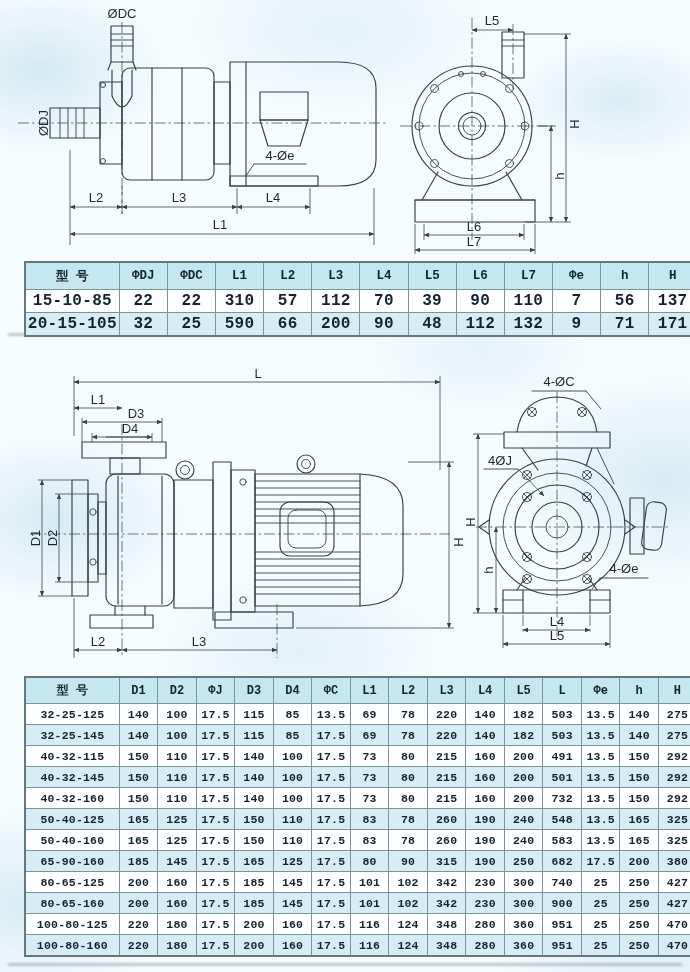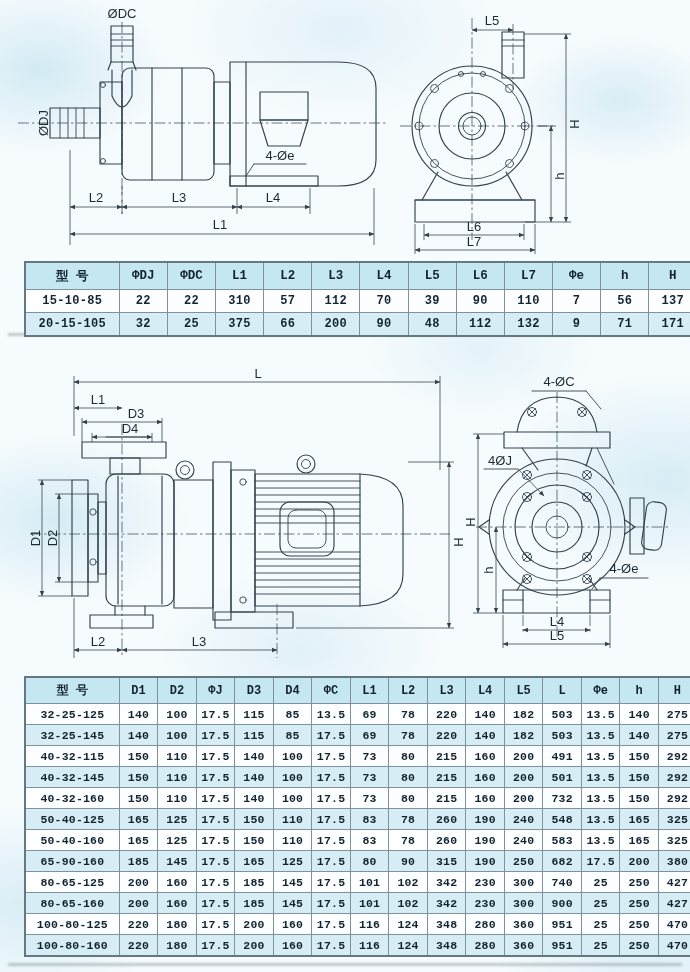--- a/index.html
+++ b/index.html
@@ -38,21 +38,21 @@
   }
   table.dimtable th,table.dimtable td{
     border:1px solid #7e929b;text-align:center;vertical-align:middle;
     padding:0 1px;overflow:hidden;white-space:nowrap;
   }
   table.dimtable th{background:#c5e7f1;}
   table.dimtable tbody tr:nth-child(even) td{background:#d6edf6;}
   table.dimtable tbody tr:nth-child(odd) td{background:#fcfeff;}
   table.dimtable th:first-child{width:13.5%;}
   #table1 th{height:26px;font-size:12.5px;}
-  #table1 td{height:22px;font-size:12px;letter-spacing:.3px;}
+  #table1 td{height:22px;font-size:16px;letter-spacing:.3px;}
   #table2 th{height:25px;font-size:12px;}
   #table2 td{height:20px;font-size:11.5px;letter-spacing:.2px;}
   .tblshadow{position:absolute;left:8px;width:674px;height:3px;background:rgba(90,105,112,.35);filter:blur(1px);z-index:1;}
 </style>
 </head>
 <body>
 
 <div class="mottle"></div>
 
 <svg class="layer" style="left:8px;top:0px;" width="386" height="252" viewBox="0 0 386 252">
@@ -201,21 +201,21 @@
           <td>90</td>
           <td>110</td>
           <td>7</td>
           <td>56</td>
           <td>137</td>
         </tr>
         <tr>
           <td>20-15-105</td>
           <td>32</td>
           <td>25</td>
-          <td>375</td>
+          <td>590</td>
           <td>66</td>
           <td>200</td>
           <td>90</td>
           <td>48</td>
           <td>112</td>
           <td>132</td>
           <td>9</td>
           <td>71</td>
           <td>171</td>
         </tr>

